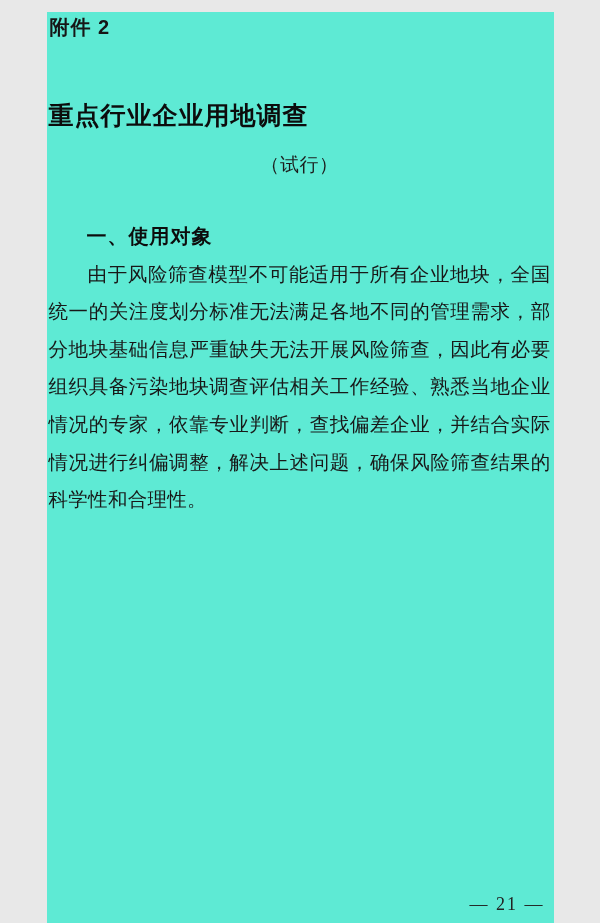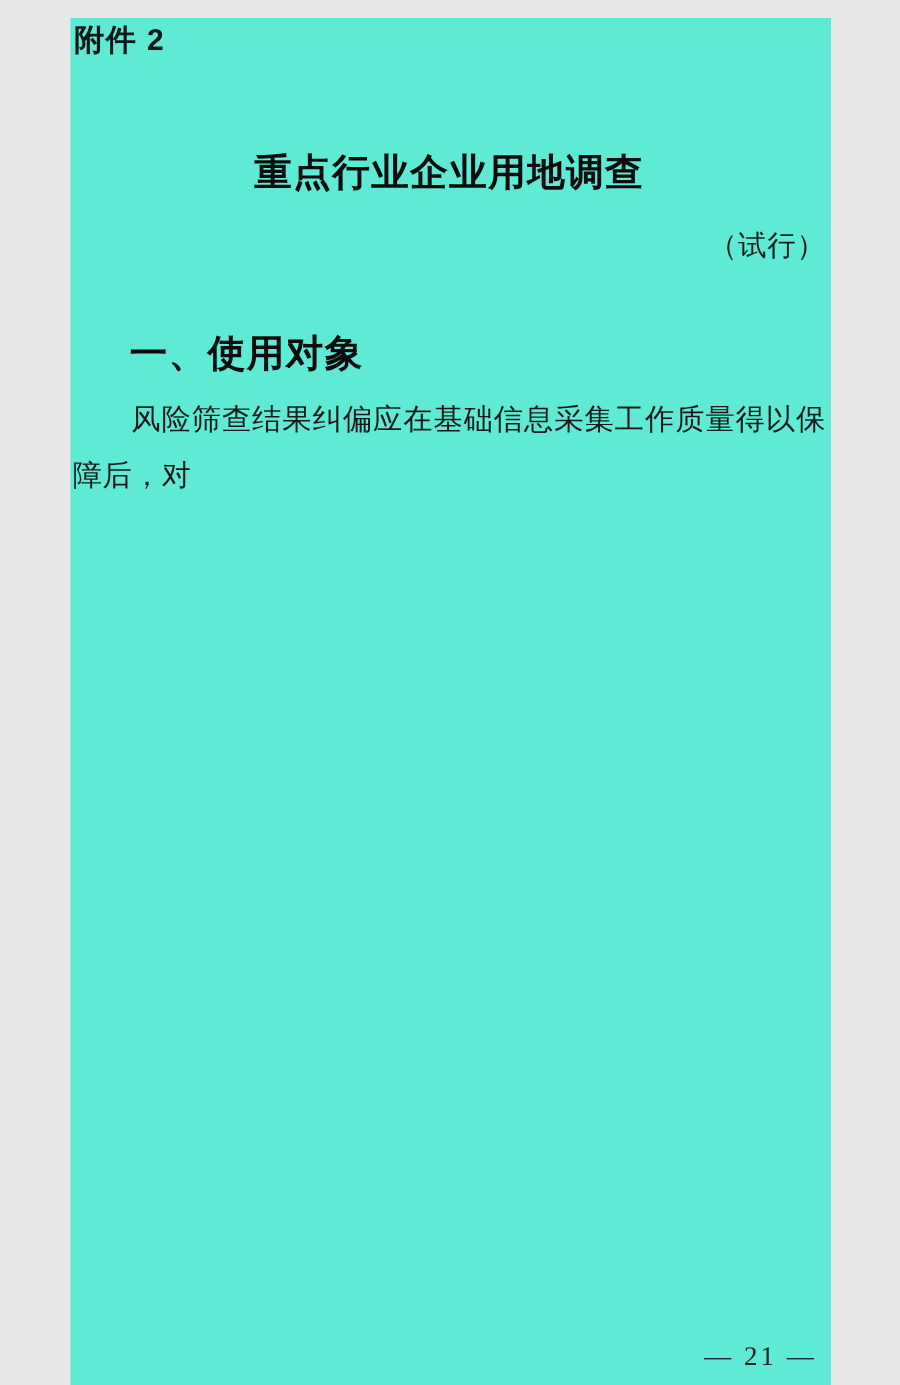--- a/index.html
+++ b/index.html
@@ -19,51 +19,50 @@
     padding-top: 2px;
     padding-left: 1px;
     font-family: "Liberation Sans", "DejaVu Sans", sans-serif;
     font-weight: bold;
     font-size: 20px;
     line-height: 27px;
     letter-spacing: 1px;
   }
   .doc-title {
     margin-top: 54px;
-    text-align: center;
     font-family: "Liberation Sans", "DejaVu Sans", sans-serif;
     font-weight: bold;
     font-size: 25px;
     line-height: 40px;
     letter-spacing: 1px;
     color: #0c0c0c;
   }
   .subtitle {
     margin-top: 17px;
-    text-align: right;
+    text-align: center;
     font-size: 19px;
     line-height: 26px;
     letter-spacing: 0.5px;
     color: #1c1c1c;
   }
   .body {
     margin-top: 40px;
     font-size: 19.5px;
     line-height: 37.6px;
     letter-spacing: 0.3px;
     text-align: justify;
     color: #181818;
   }
   .body p {
     text-indent: 2em;
   }
   .body h2 {
     font-family: "Liberation Sans", "DejaVu Sans", sans-serif;
     font-weight: bold;
-    font-size: 25px;
+    font-size: 20px;
     line-height: 37.6px;
     letter-spacing: 1px;
     text-indent: 38px;
     text-align: left;
     color: #0c0c0c;
   }
   .body p.last-para {
     margin-top: 6px;
   }
   .page-number {
@@ -88,20 +87,20 @@
 
   <div class="subtitle">（试行）</div>
 
   <div class="body">
 
 
     <h2>一、使用对象</h2>
 
 
 
+    <p>由于风险筛查模型不可能适用于所有企业地块，全国统一的关注度划分标准无法满足各地不同的管理需求，部分地块基础信息严重缺失无法开展风险筛查，因此有必要组织具备污染地块调查评估相关工作经验、熟悉当地企业情况的专家，依靠专业判断，查找偏差企业，并结合实际情况进行纠偏调整，解决上述问题，确保风险筛查结果的科学性和合理性。</p>
 
-    <p class="last-para">风险筛查结果纠偏应在基础信息采集工作质量得以保障后，对</p>
 
   </div>
 
   <div class="page-number">— 21 —</div>
 
 </div>
 
 </body></html>

